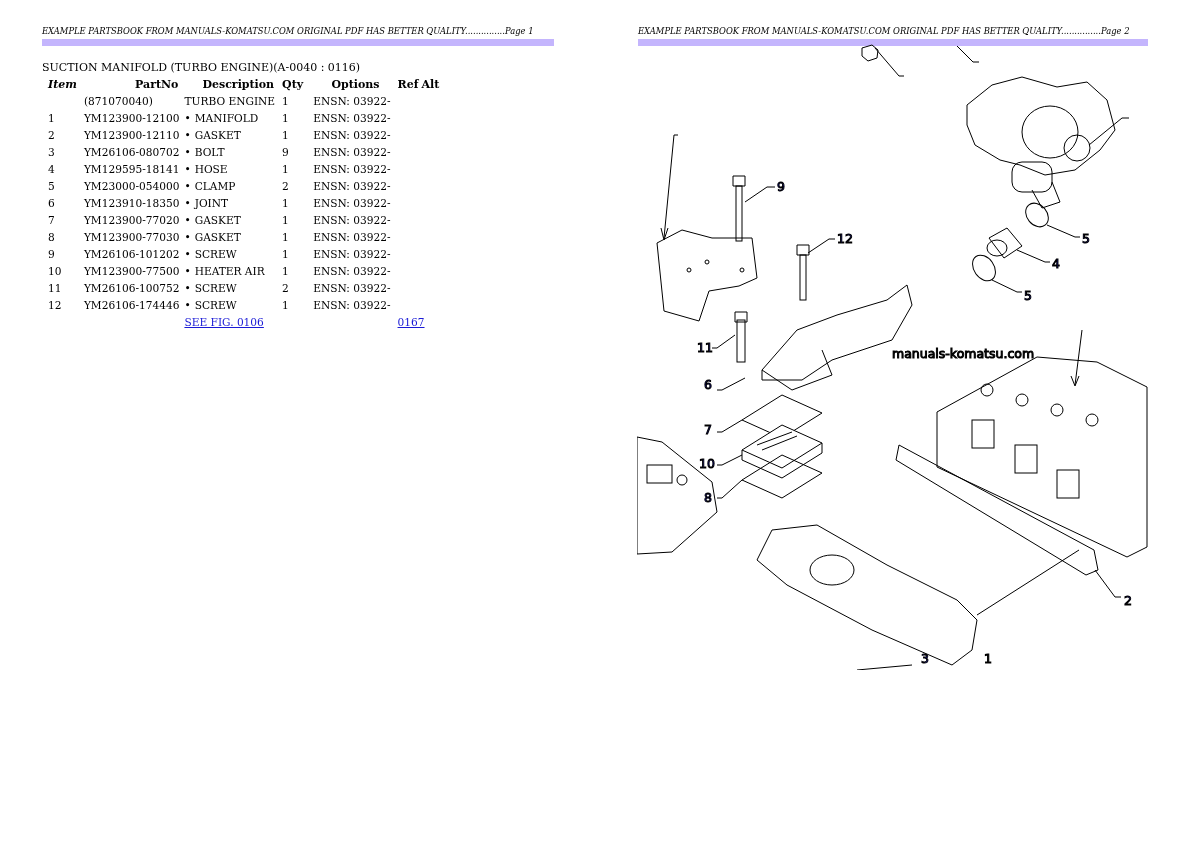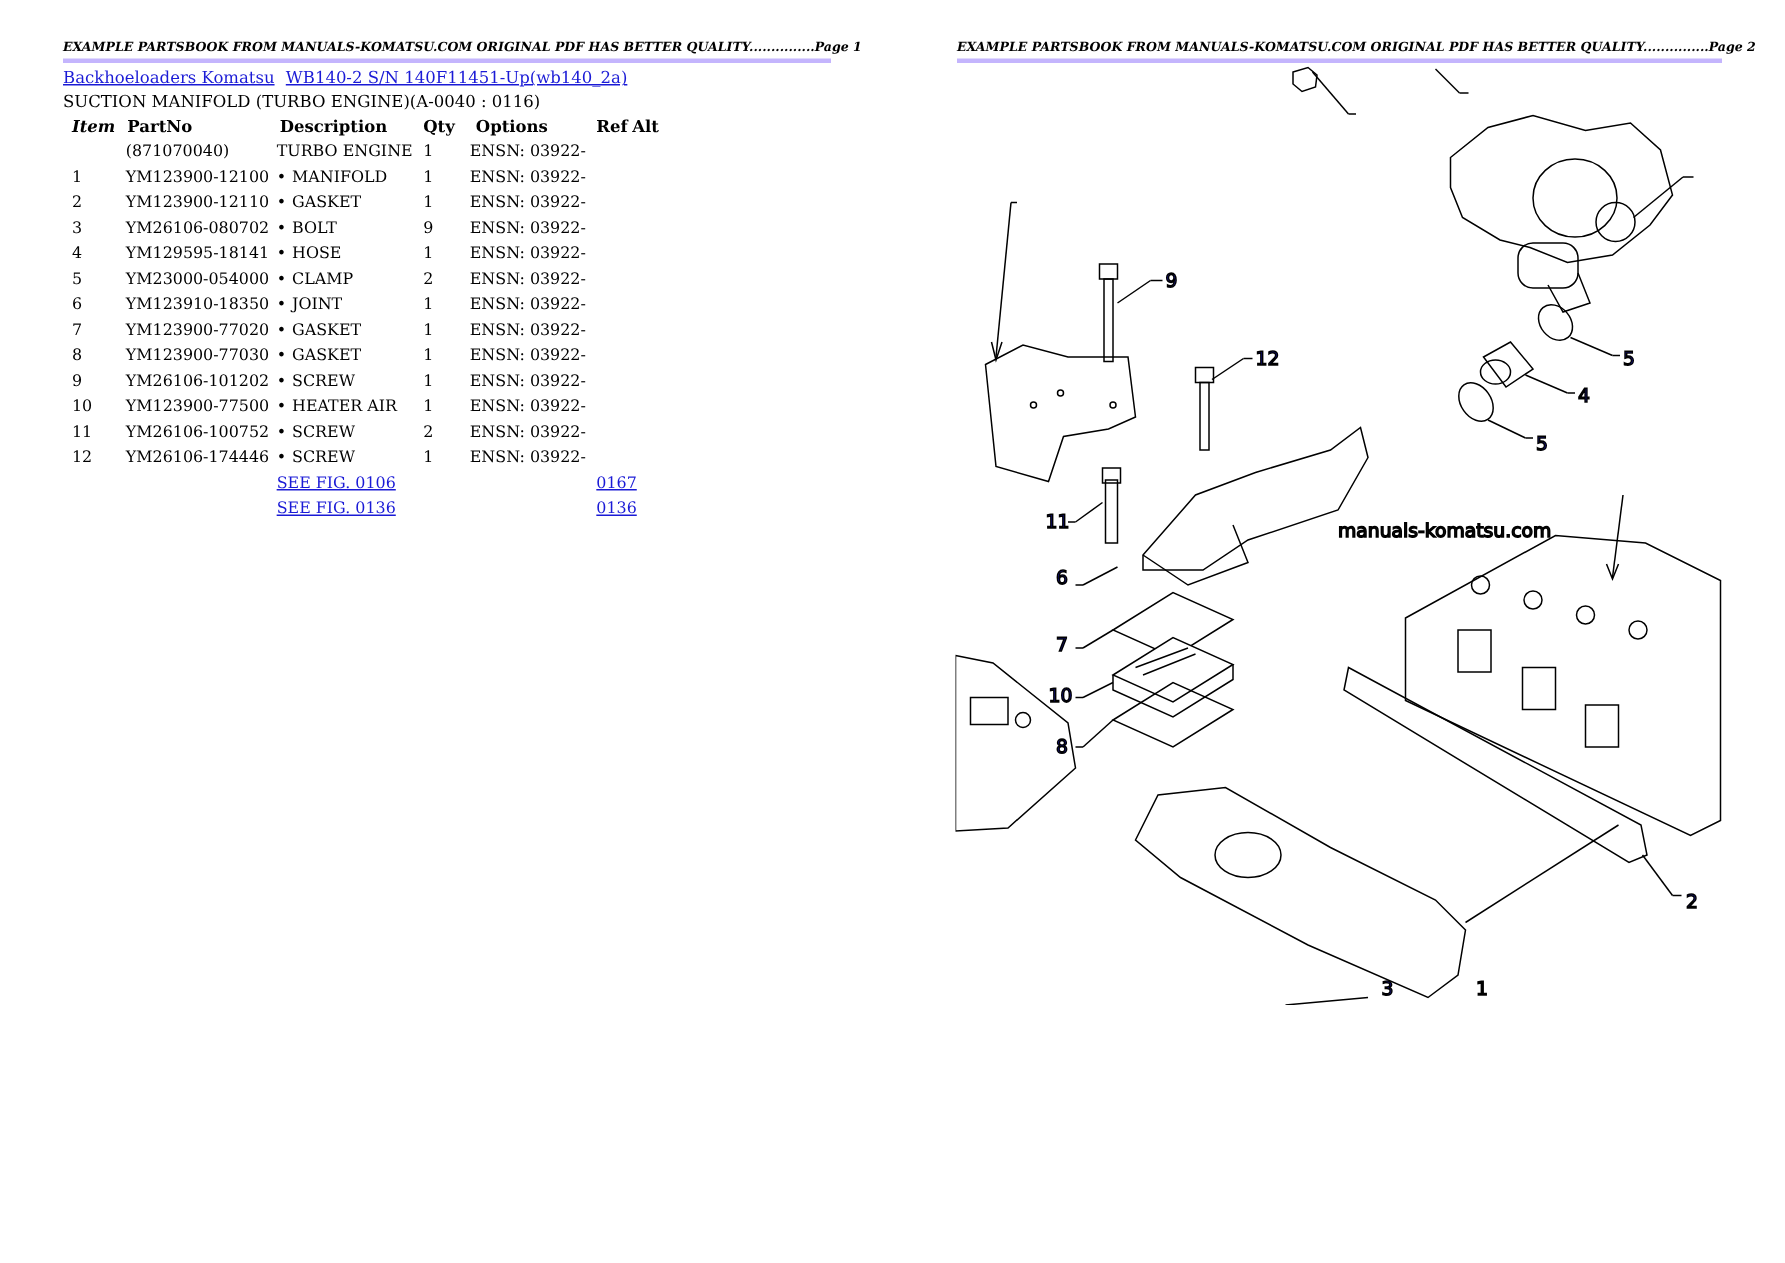--- a/index.html
+++ b/index.html
@@ -1,54 +1,50 @@
 <!DOCTYPE html>
 <html><head>
 <meta charset="utf-8">
 <style>
   html, body { margin:0; padding:0; background:#ffffff; }
   body { width:1190px; height:842px; position:relative; overflow:hidden;
          font-family:"DejaVu Serif", "Liberation Serif", serif; color:#000; }
   .page { position:absolute; top:0; width:595px; height:842px; background:#fff; }
   .page.p1 { left:0; }
   .page.p2 { left:595px; }
-  .hdr { position:absolute; top:26px; height:12px; font-size:8.4px; font-weight:bold; font-style:italic;
-         border-bottom:3px solid #c4b5fd; padding-bottom:1px; white-space:nowrap; letter-spacing:0; }
+  .hdr { position:absolute; top:26px; height:12px; font-size:8.4px; font-weight:normal; font-style:italic;
+         border-bottom:7px solid #c4b5fd; padding-bottom:1px; white-space:nowrap; letter-spacing:0; }
   .p1 .hdr { left:42px; width:512px; }
   .p2 .hdr { left:43px; width:510px; }
   a.lnk { color:#1a1ad6; text-decoration:underline; cursor:pointer; }
   .crumb { position:absolute; left:42px; top:45px; font-size:11px; white-space:nowrap; }
   .crumb a { margin-right:4px; }
   .subtitle { position:absolute; left:42px; top:61px; font-size:11px; white-space:nowrap; }
   table.parts { position:absolute; left:44px; top:77px; border-collapse:collapse; font-size:10.6px; }
-  table.parts th { font-weight:bold; font-size:11px; padding:0 4px; height:15px; text-align:left; white-space:nowrap; }
+  table.parts th { font-weight:bold; font-size:11px; padding:0 4px; height:15px; text-align:right; white-space:nowrap; }
   table.parts td { padding:0 3px; height:17px; white-space:nowrap; vertical-align:middle; }
   table.parts th.c-item { text-align:center; padding-left:4px;font-style:italic; }
   td.c-item { width:22px; padding-left:4px !important; }
   td.c-desc { padding-left:2px !important; }
   td.c-qty { text-align:left; padding-left:4px !important; }
   td.c-opt { padding-left:6px !important; }
   td.c-ref { text-align:left; padding-left:4px !important; }
   .bullet { margin-right:4px; }
   
   .diagram { position:absolute; left:42px; top:40px; width:512px; height:630px; }
   .diagram svg { width:100%; height:100%; }
   .callout { font-family:"DejaVu Sans", "Liberation Sans", sans-serif; fill:#1a1ad6; font-size:12.5px; }
   .wm { font-family:"DejaVu Sans", "Liberation Sans", sans-serif; fill:#222; font-size:12.5px; }
 </style>
 </head>
 <body>
 
 <div class="page p1">
   <div class="hdr">EXAMPLE PARTSBOOK FROM MANUALS-KOMATSU.COM ORIGINAL PDF HAS BETTER QUALITY...............Page 1</div>
 
-  <div class="crumb">
-    <a class="lnk">Backhoeloaders Komatsu</a>
-    <a class="lnk">WB140-2 S/N 140F11451-Up(wb140_2a)</a>
-  </div>
   <div class="subtitle">SUCTION MANIFOLD (TURBO ENGINE)(A-0040 : 0116)</div>
 
   <table class="parts">
     <thead>
       <tr>
         <th class="c-item">Item</th>
         <th>PartNo</th>
         <th>Description</th>
         <th>Qty</th>
         <th style="padding-left:10px;padding-right:14px;">Options</th>
@@ -174,28 +170,20 @@
           <td></td>
           <td></td>
         </tr>
         <tr>
           <td></td>
           <td></td>
           <td class="c-desc"><a class="lnk">SEE FIG. 0106</a></td>
           <td></td>
           <td></td>
           <td class="c-ref" colspan="2"><a class="lnk">0167</a></td>
-        </tr>
-        <tr>
-          <td></td>
-          <td></td>
-          <td class="c-desc"><a class="lnk">SEE FIG. 0136</a></td>
-          <td></td>
-          <td></td>
-          <td class="c-ref" colspan="2"><a class="lnk">0136</a></td>
         </tr>
       </tbody>
   </table>
 </div>
 
 <div class="page p2">
   <div class="hdr">EXAMPLE PARTSBOOK FROM MANUALS-KOMATSU.COM ORIGINAL PDF HAS BETTER QUALITY...............Page 2</div>
 
   <div class="diagram">
     <svg viewBox="0 0 512 630" xmlns="http://www.w3.org/2000/svg" fill="none" stroke="#000" stroke-width="1">

